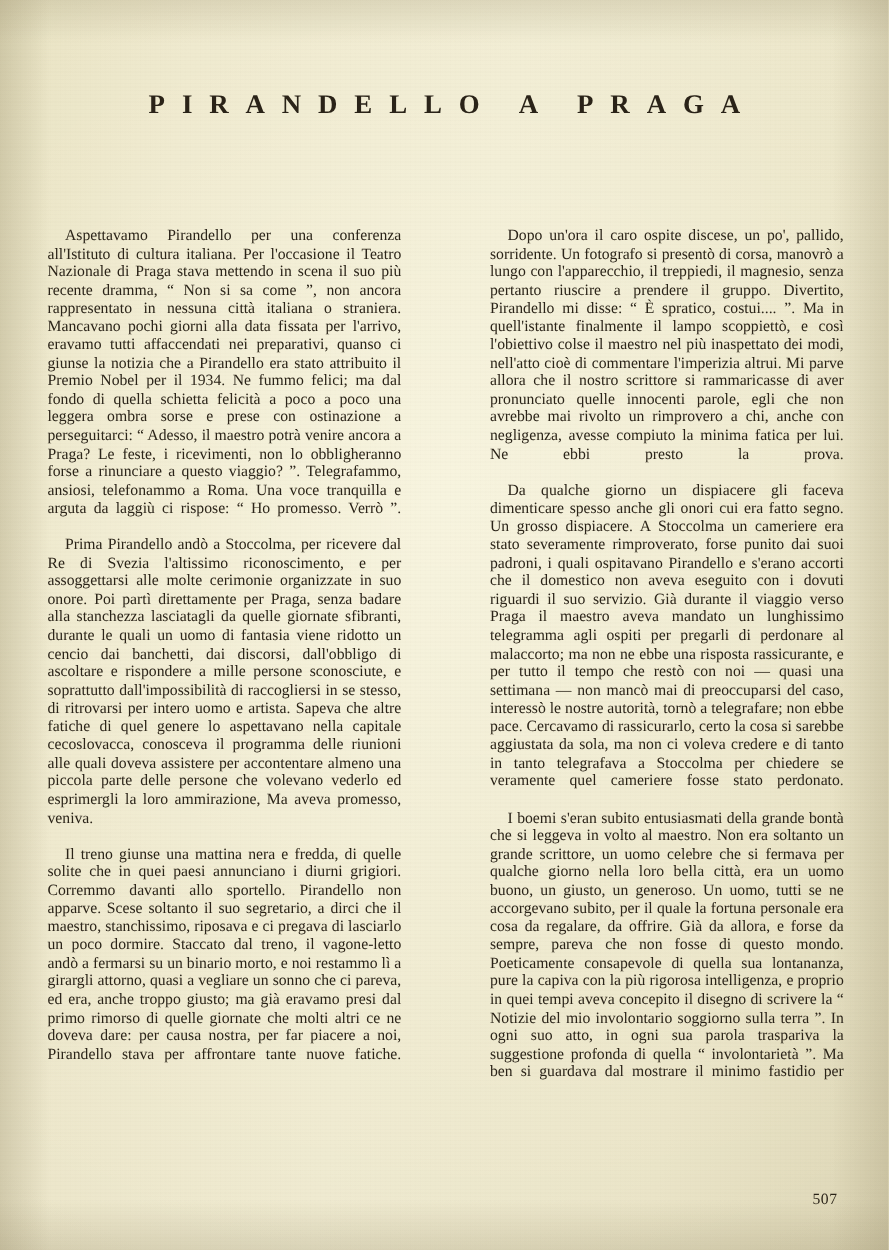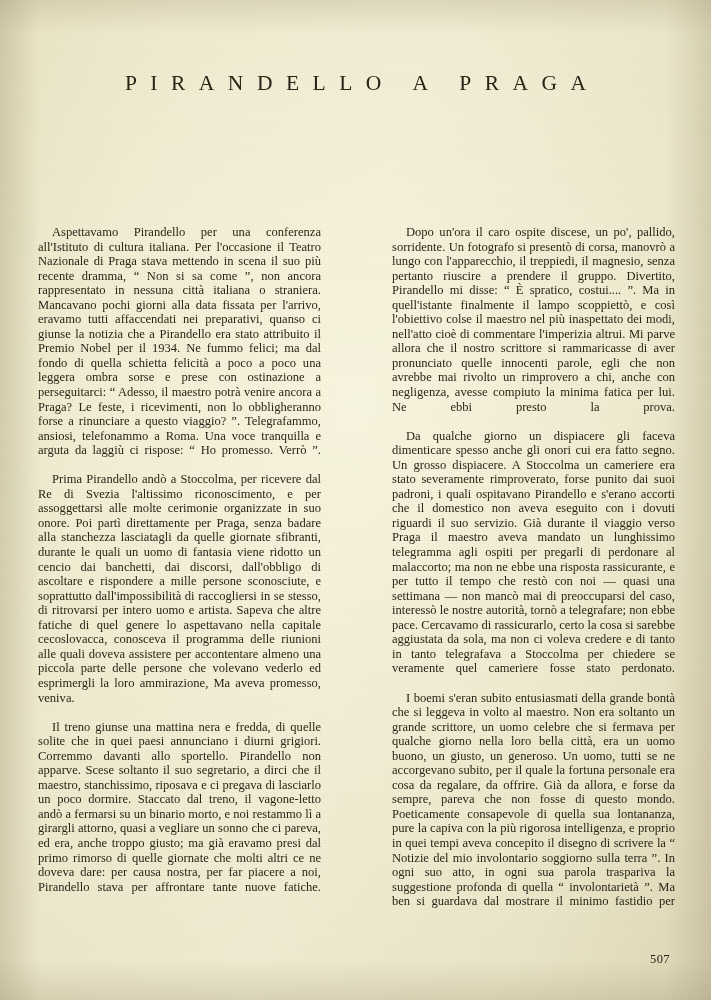--- a/index.html
+++ b/index.html
@@ -49,21 +49,21 @@
 
   .title {
     position: absolute;
     left: 0;
     right: 0;
     top: 57px;
     text-align: center;
     font-size: 21.5px;
     letter-spacing: 13.5px;
     text-indent: 13.5px;
-    font-weight: 400;
+    font-weight: 700;
     color: #2a2318;
     font-family: "Liberation Serif", "DejaVu Serif", serif;
     white-space: nowrap;
   }
 
   .columns {
     position: absolute;
     top: 181px;
     left: 38px;
     width: 637px;
@@ -73,21 +73,20 @@
   }
   .col {
     width: 283px;
     font-size: 12.55px;
     line-height: 14.55px;
     text-align: justify;
     text-justify: inter-word;
     color: #2b2419;
     -webkit-hyphens: none;
     hyphens: none;
-    margin-top: 44px;
   }
   .col p {
     margin: 0;
     text-indent: 14px;
     text-align: justify;
   }
   .col p:last-child {
     text-align: justify;
   }
   

